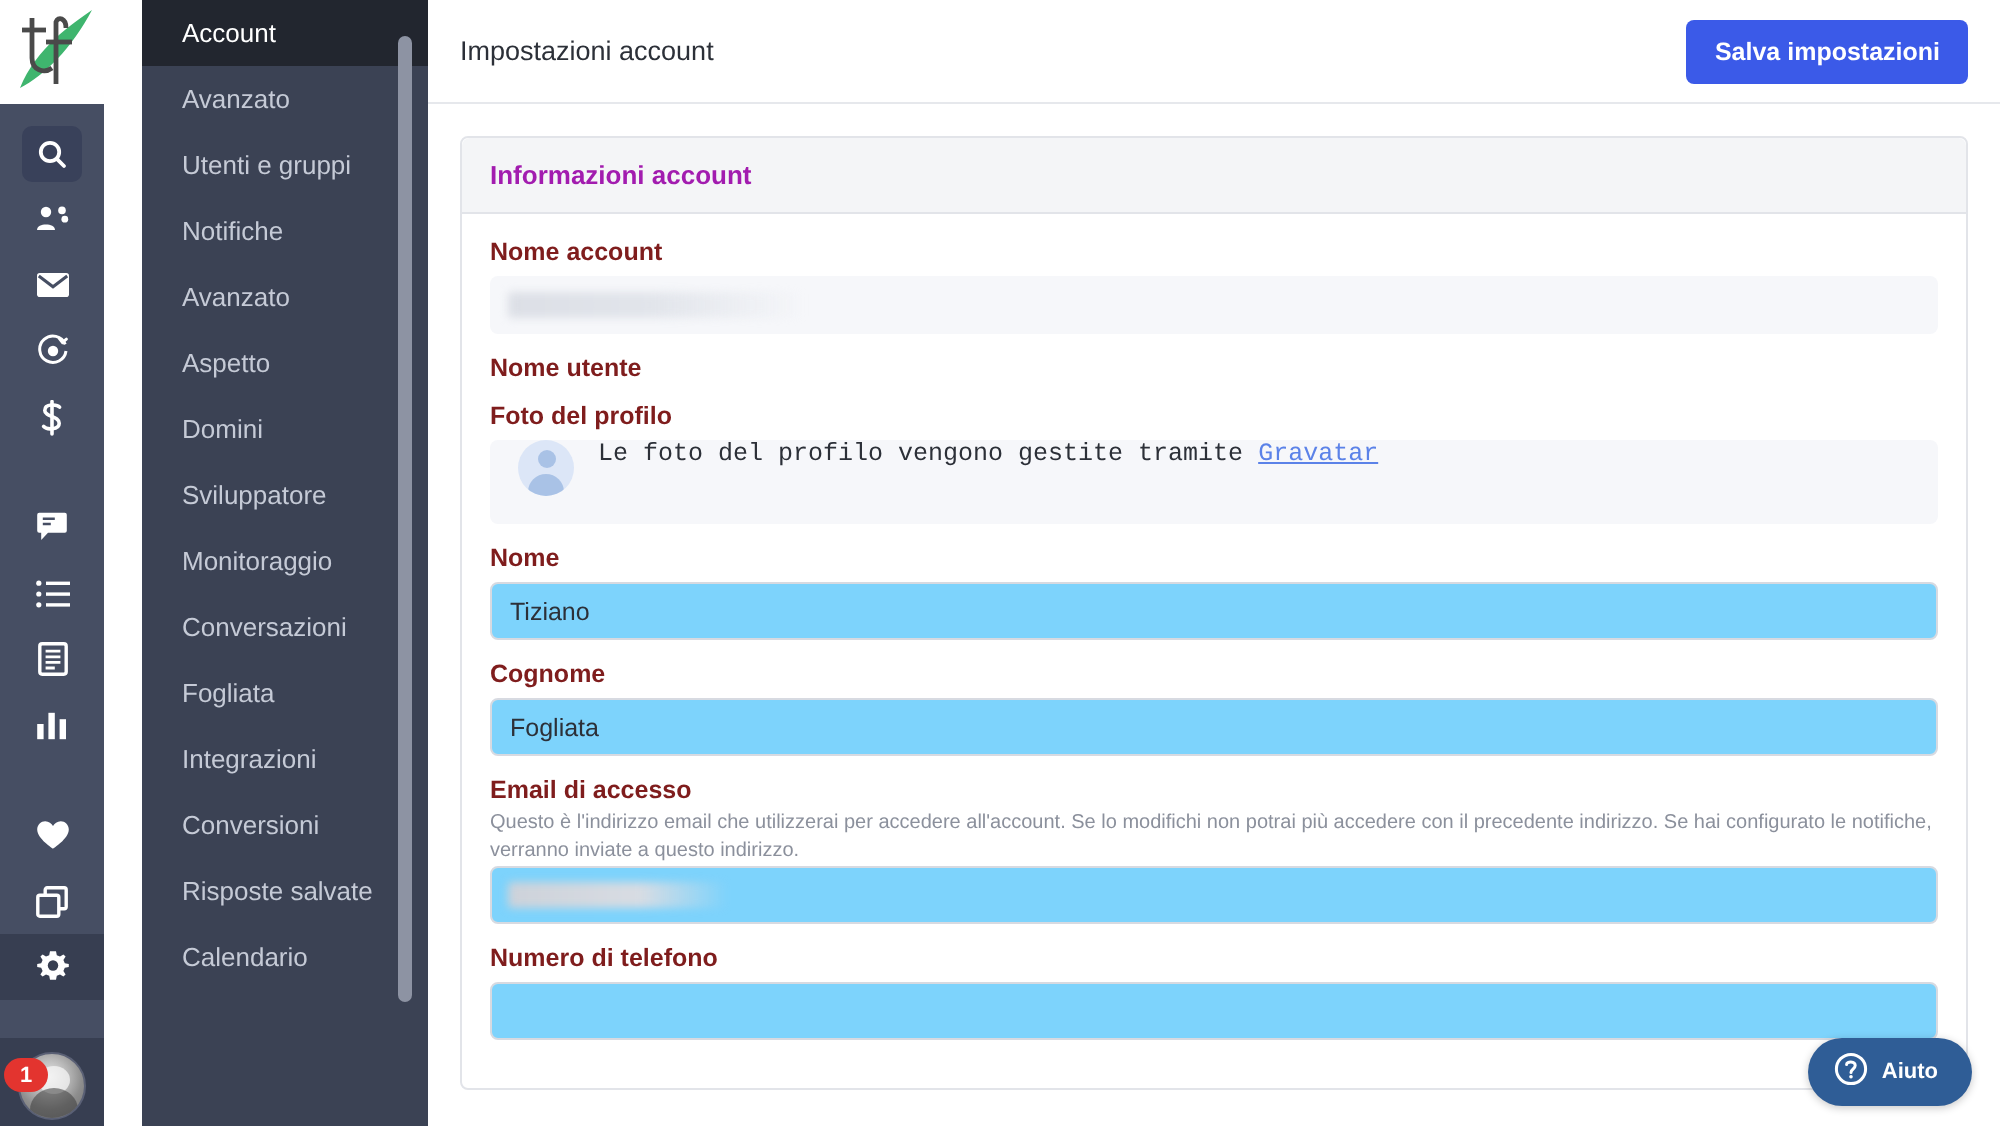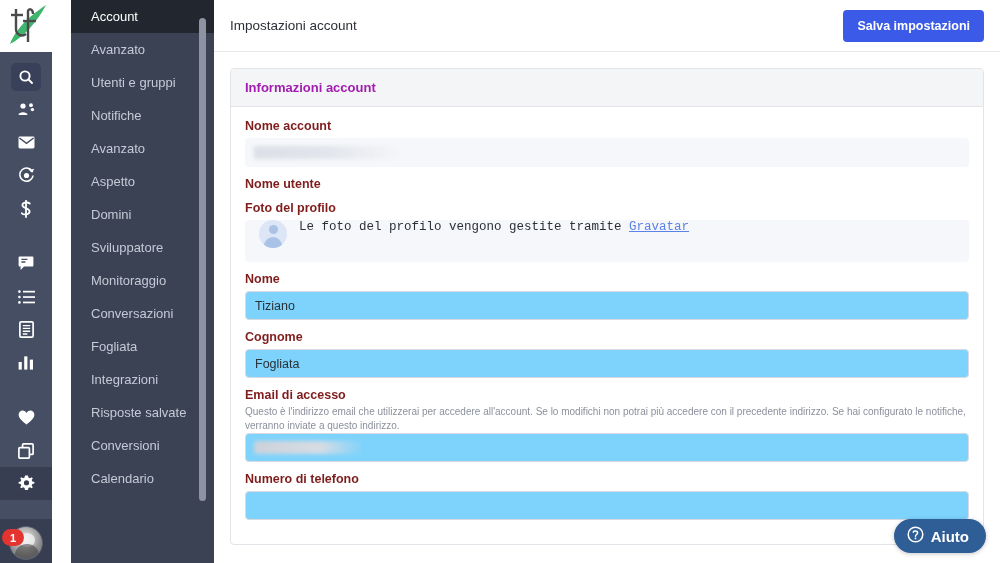--- a/index.html
+++ b/index.html
@@ -219,21 +219,21 @@
 
   .help-btn {
     position: absolute;
     right: 14px; bottom: 10px;
     height: 34px;
     background: #2f5d96;
     color: #ffffff;
     border: none; border-radius: 18px;
     padding: 0 17px 0 13px;
     display: flex; align-items: center; gap: 7px;
-    font-size: 15px; font-weight: bold;
+    font-size: 11px; font-weight: bold;
     cursor: pointer;
     font-family: "Liberation Sans", sans-serif;
     box-shadow: 0 1px 4px rgba(0,0,0,0.22);
     z-index: 10;
   }
 </style>
 </head>
 <body>
 
 <div id="app">
@@ -394,24 +394,24 @@
     <div class="nav-item">
         <span>Conversazioni</span>
       </div>
     <div class="nav-item">
         <span>Fogliata</span>
       </div>
     <div class="nav-item">
         <span>Integrazioni</span>
       </div>
     <div class="nav-item">
+        <span>Conversioni</span>
+      </div>
+    <div class="nav-item">
         <span>Risposte salvate</span>
-      </div>
-    <div class="nav-item">
-        <span>Conversioni</span>
       </div>
     <div class="nav-item">
         <span>Calendario</span>
       </div>
     <div class="scroll-track">
       <div class="scroll-thumb"></div>
     </div>
   </div>
 
   <div class="main">

